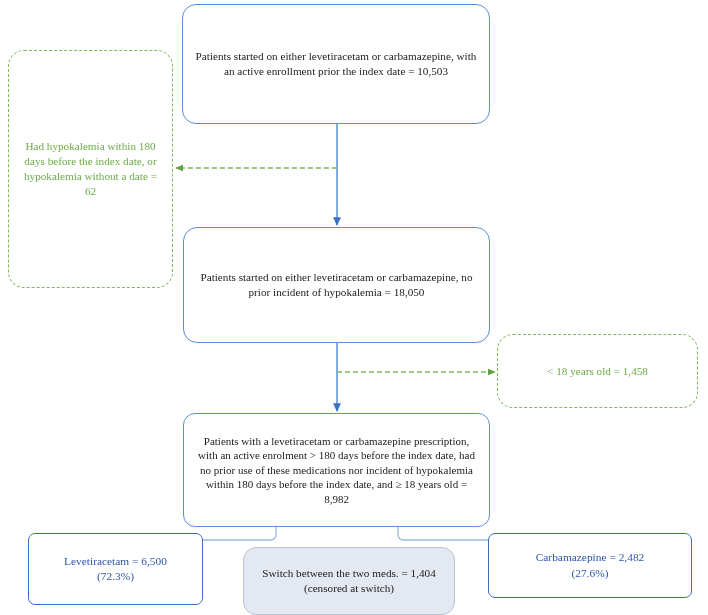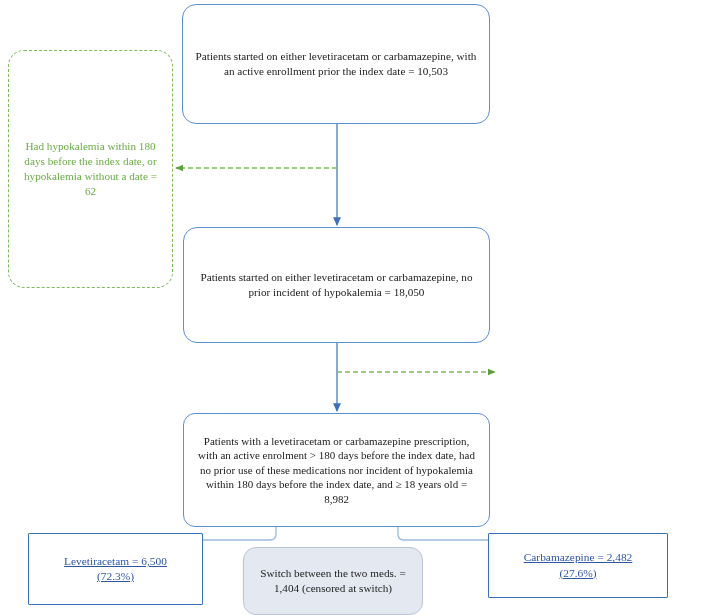--- a/index.html
+++ b/index.html
@@ -38,25 +38,24 @@
   .box-blue {
     border: 1.3px solid #5b8fd6;
     border-radius: 14px;
     background: #ffffff;
     color: #1b1b1b;
     font-size: 11.2px;
   }
   
   .box-blue-strong {
     border: 1.9px solid #3b6fbf;
-    border-radius: 1px;
+    border-radius: 7px;
     background: #ffffff;
     color: #2e56a6;
     font-size: 11.4px;
-    text-decoration: underline;
   }
   
   .box-gray {
     border: 1.1px solid #b9c4d6;
     border-radius: 13px;
     background: #e4e9f1;
     color: #1b1b1b;
     font-size: 11.2px;
   }
   
@@ -110,32 +109,35 @@
   </div>
 
   <div class="node box-green" style="left:8px; top:50px; width:165px; height:238px;">
     <span class="txt">Had hypokalemia within 180 days before the index date, or hypokalemia without a date = 62</span>
   </div>
 
   <div class="node box-blue" style="left:183px; top:227px; width:307px; height:116px;">
     <span class="txt">Patients started on either levetiracetam or carbamazepine, no prior incident of hypokalemia = 18,050</span>
   </div>
 
+  <div class="node box-green" style="left:497px; top:334px; width:201px; height:74px;">
+    <span class="txt">&lt; 18 years old = 1,458</span>
+  </div>
 
   <div class="node box-blue" style="left:183px; top:413px; width:307px; height:114px; font-size:11px;border-radius:12px;">
     <span class="txt">Patients with a levetiracetam or carbamazepine prescription, with an active enrolment &gt; 180 days before the index date, had no prior use of these medications nor incident of hypokalemia within 180 days before the index date, and ≥ 18 years old = 8,982</span>
   </div>
 
   <div class="node box-blue-strong" style="left:28px; top:533px; width:175px; height:72px;">
     <span class="txt">Levetiracetam = 6,500
 (72.3%)</span>
   </div>
 
-  <div class="node box-gray" style="left:243px; top:547px; width:180px; height:68px;">
+  <div class="node box-gray" style="left:243px; top:547px; width:212px; height:68px;">
     <span class="txt">Switch between the two meds. = 1,404 (censored at switch)</span>
   </div>
 
-  <div class="node box-blue-strong" style="left:488px; top:533px; width:180px; height:65px;">
+  <div class="node box-blue-strong" style="left:488px; top:533px; width:204px; height:65px;">
     <span class="txt">Carbamazepine = 2,482
 (27.6%)</span>
   </div>
 
 </div>
 
 </body></html>

